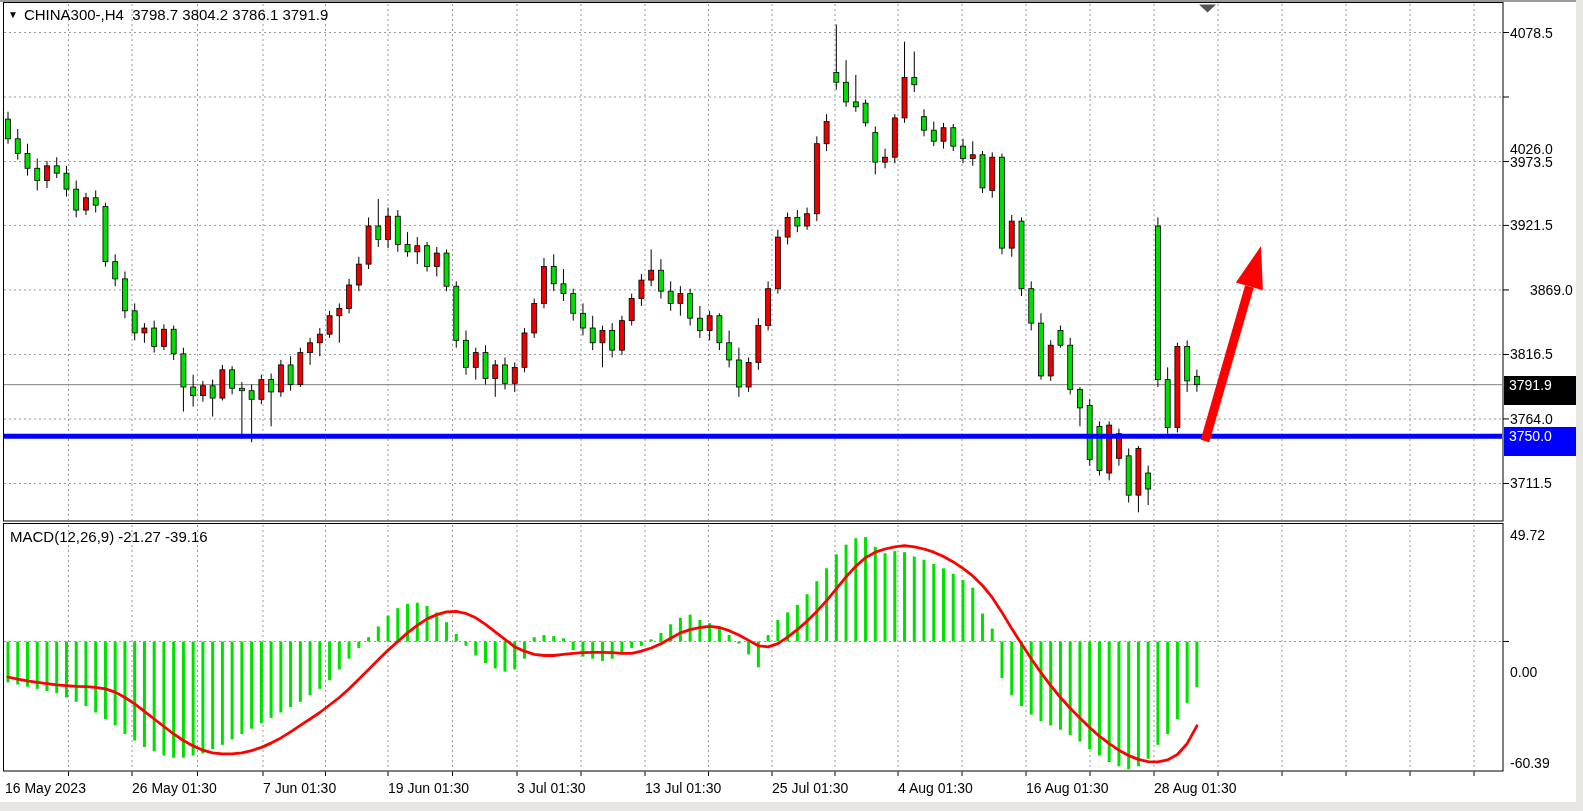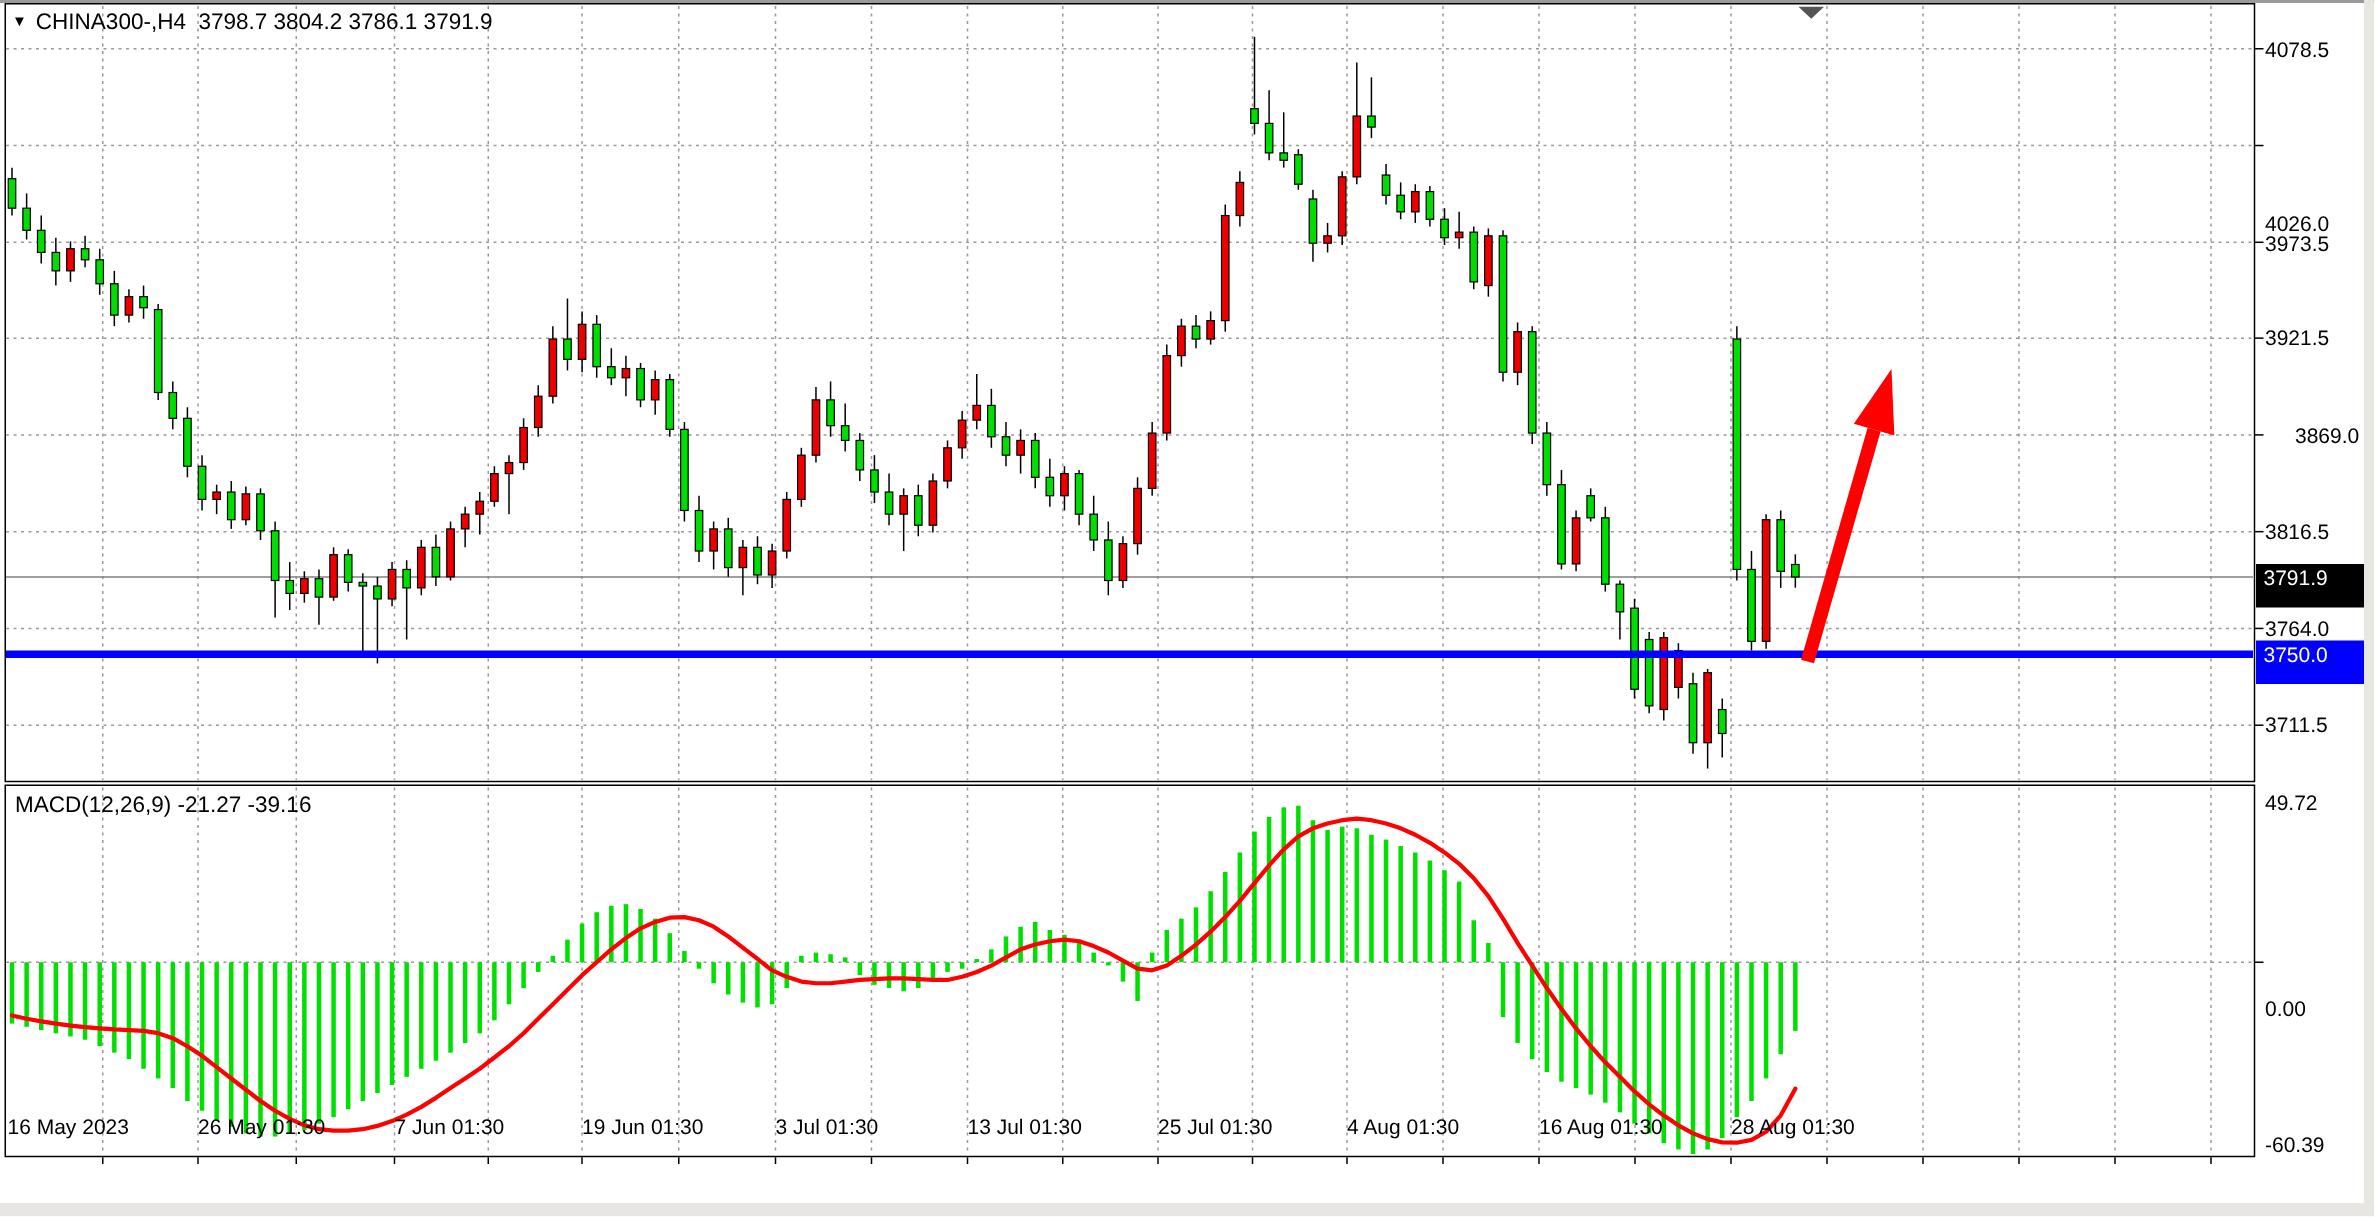--- a/index.html
+++ b/index.html
@@ -10,21 +10,21 @@
   #bottom-strip{position:absolute;left:0;top:802px;width:1583px;height:9px;background:#e8e6e3;}
   #chart-svg{position:absolute;left:0;top:0;}
   #title-bar{position:absolute;left:8px;top:6px;font-size:15px;white-space:pre;}
   #title-bar .tri{font-size:10px;vertical-align:2px;margin-right:6px;}
   #macd-label{position:absolute;left:10px;top:528px;font-size:15px;}
   .axis-label{position:absolute;left:1510px;width:70px;height:16px;font-size:14px;line-height:16px;}
   .badge{position:absolute;left:1504px;width:74px;height:29px;font-size:14px;line-height:18px;
          color:#fff;padding-left:5px;box-sizing:border-box;}
   #current-badge{background:#000000;}
   #line-badge{background:#0000ff;}
-  .time-label{position:absolute;top:742px;height:18px;font-size:14px;line-height:18px;white-space:nowrap;}
+  .time-label{position:absolute;top:779px;height:18px;font-size:14px;line-height:18px;white-space:nowrap;}
 </style>
 </head>
 <body>
 
 <div id="root">
   <svg id="chart-svg" width="1583" height="811">
       <line x1="68.5" y1="4" x2="68.5" y2="520" stroke="#999999" stroke-width="1" stroke-dasharray="2,3"></line>
       <line x1="68.5" y1="525" x2="68.5" y2="770" stroke="#999999" stroke-width="1" stroke-dasharray="2,3"></line>
       <line x1="68.5" y1="771.5" x2="68.5" y2="776" stroke="#000" stroke-width="1"></line>
       <line x1="132" y1="4" x2="132" y2="520" stroke="#999999" stroke-width="1" stroke-dasharray="2,3"></line>

